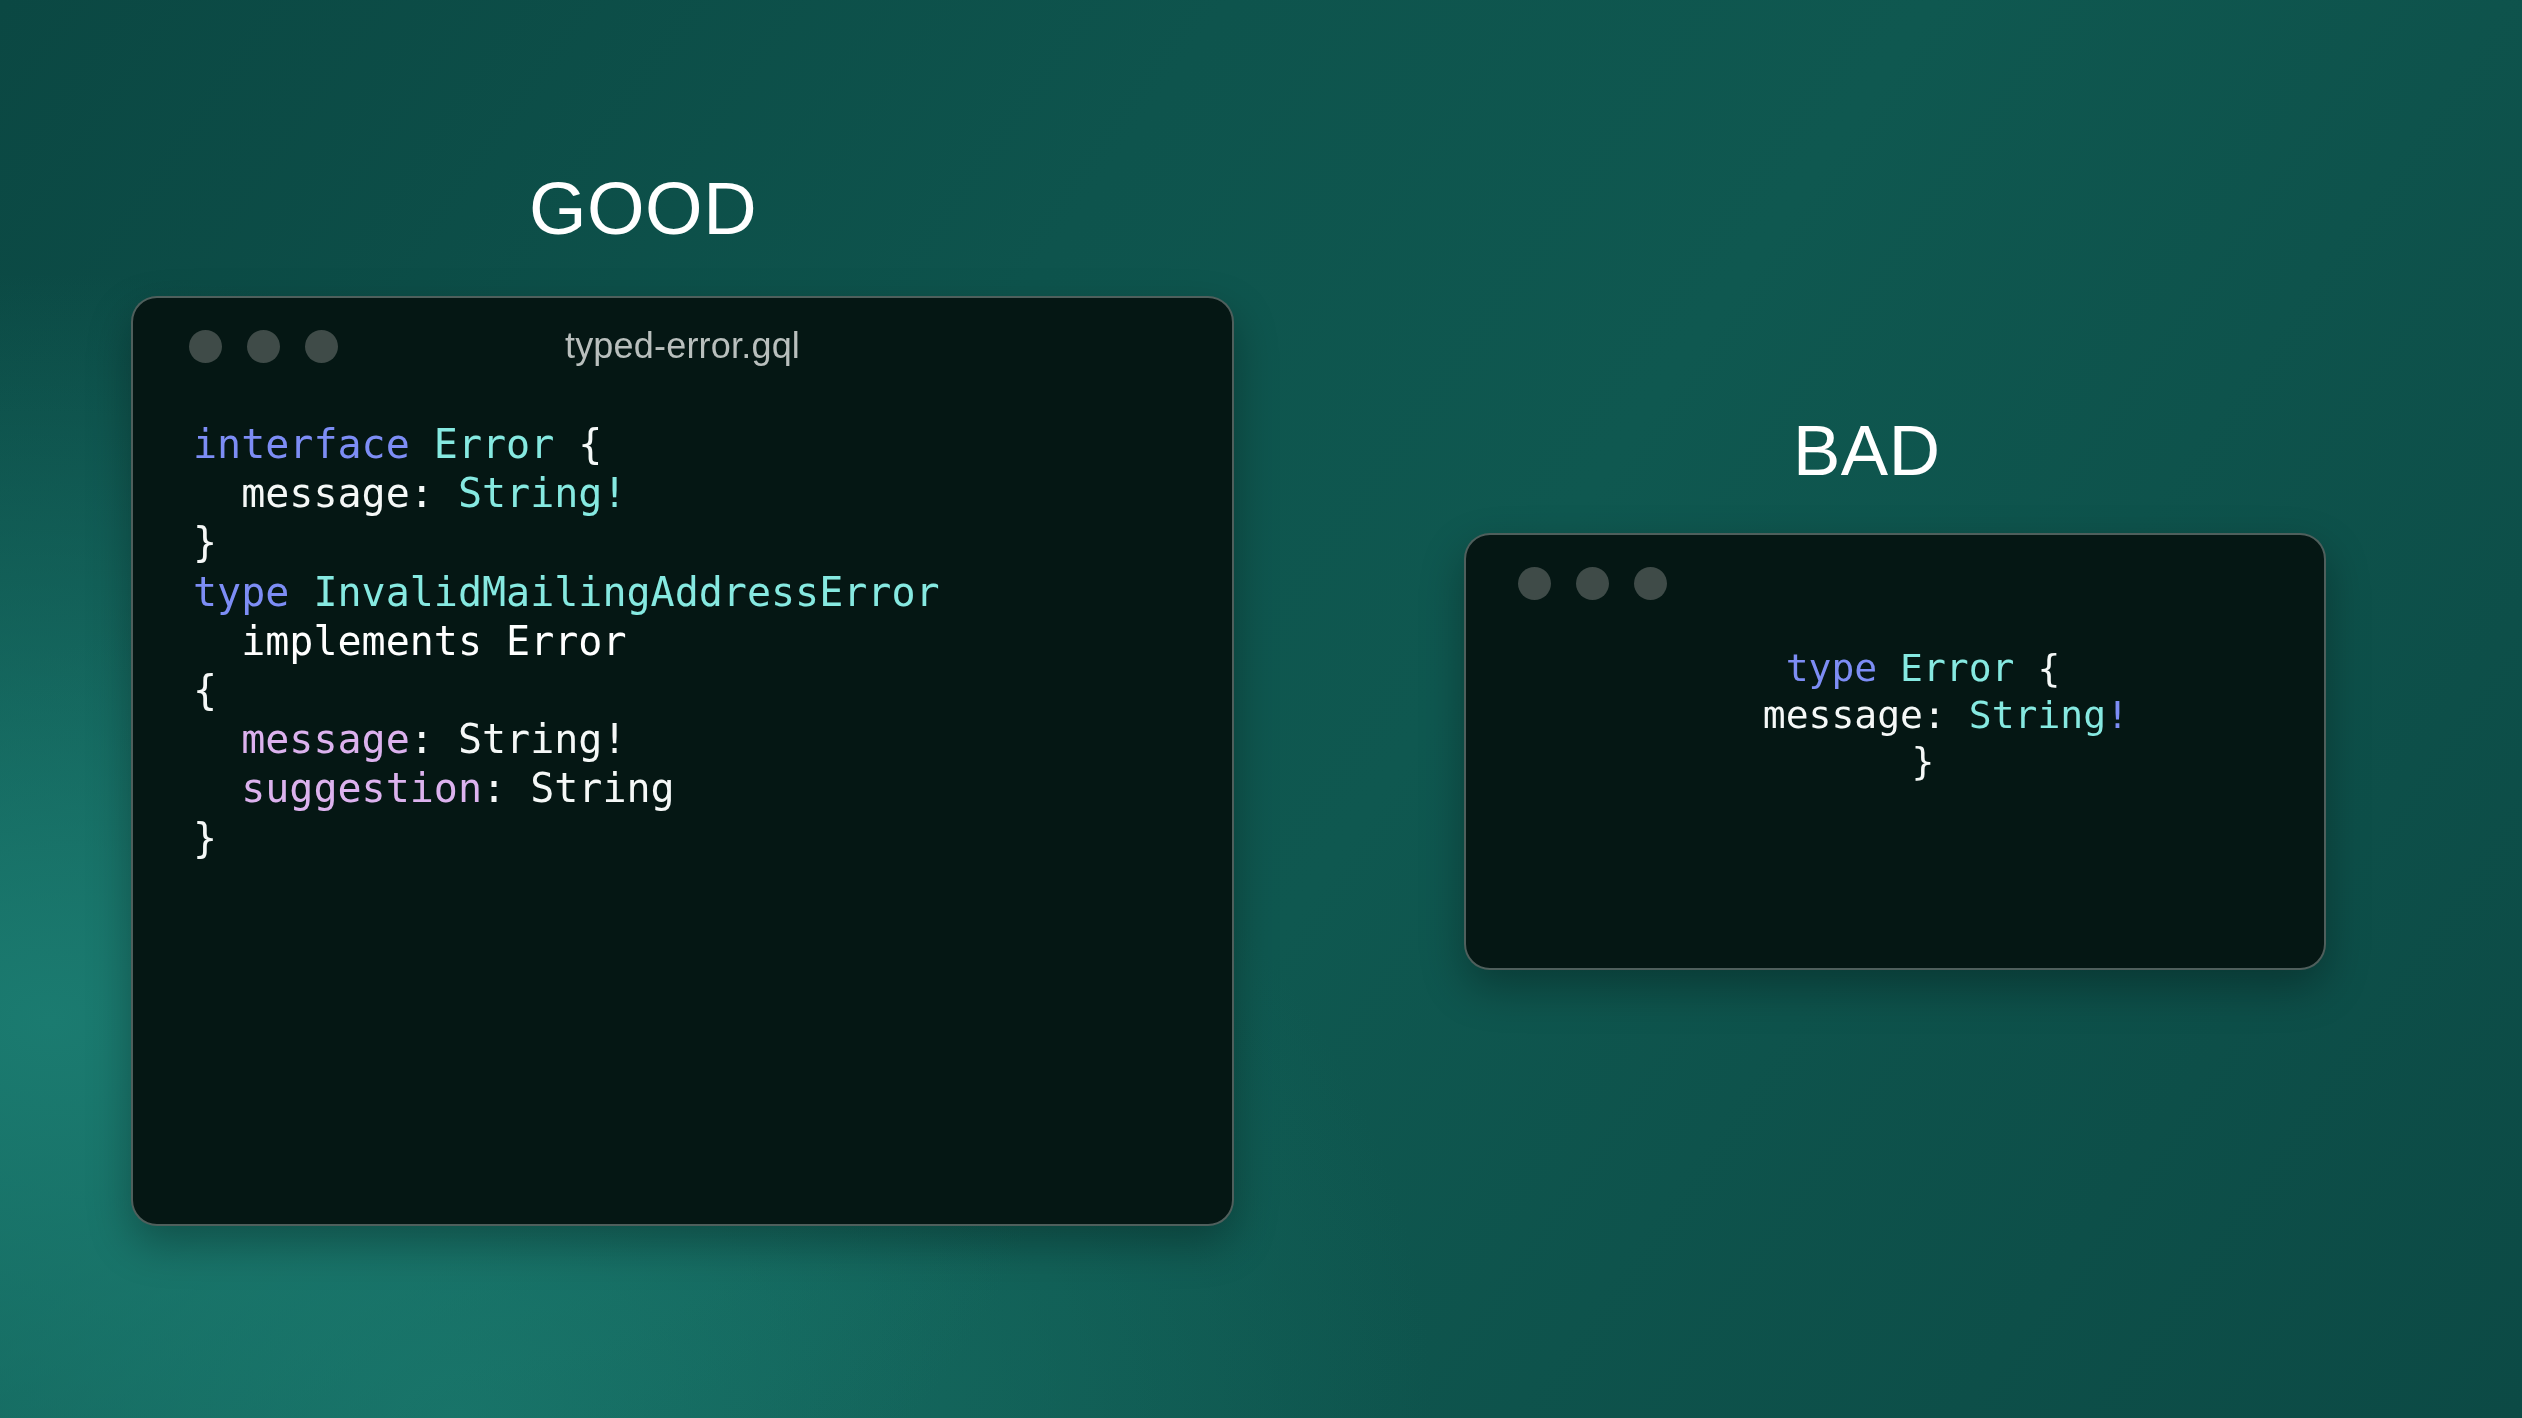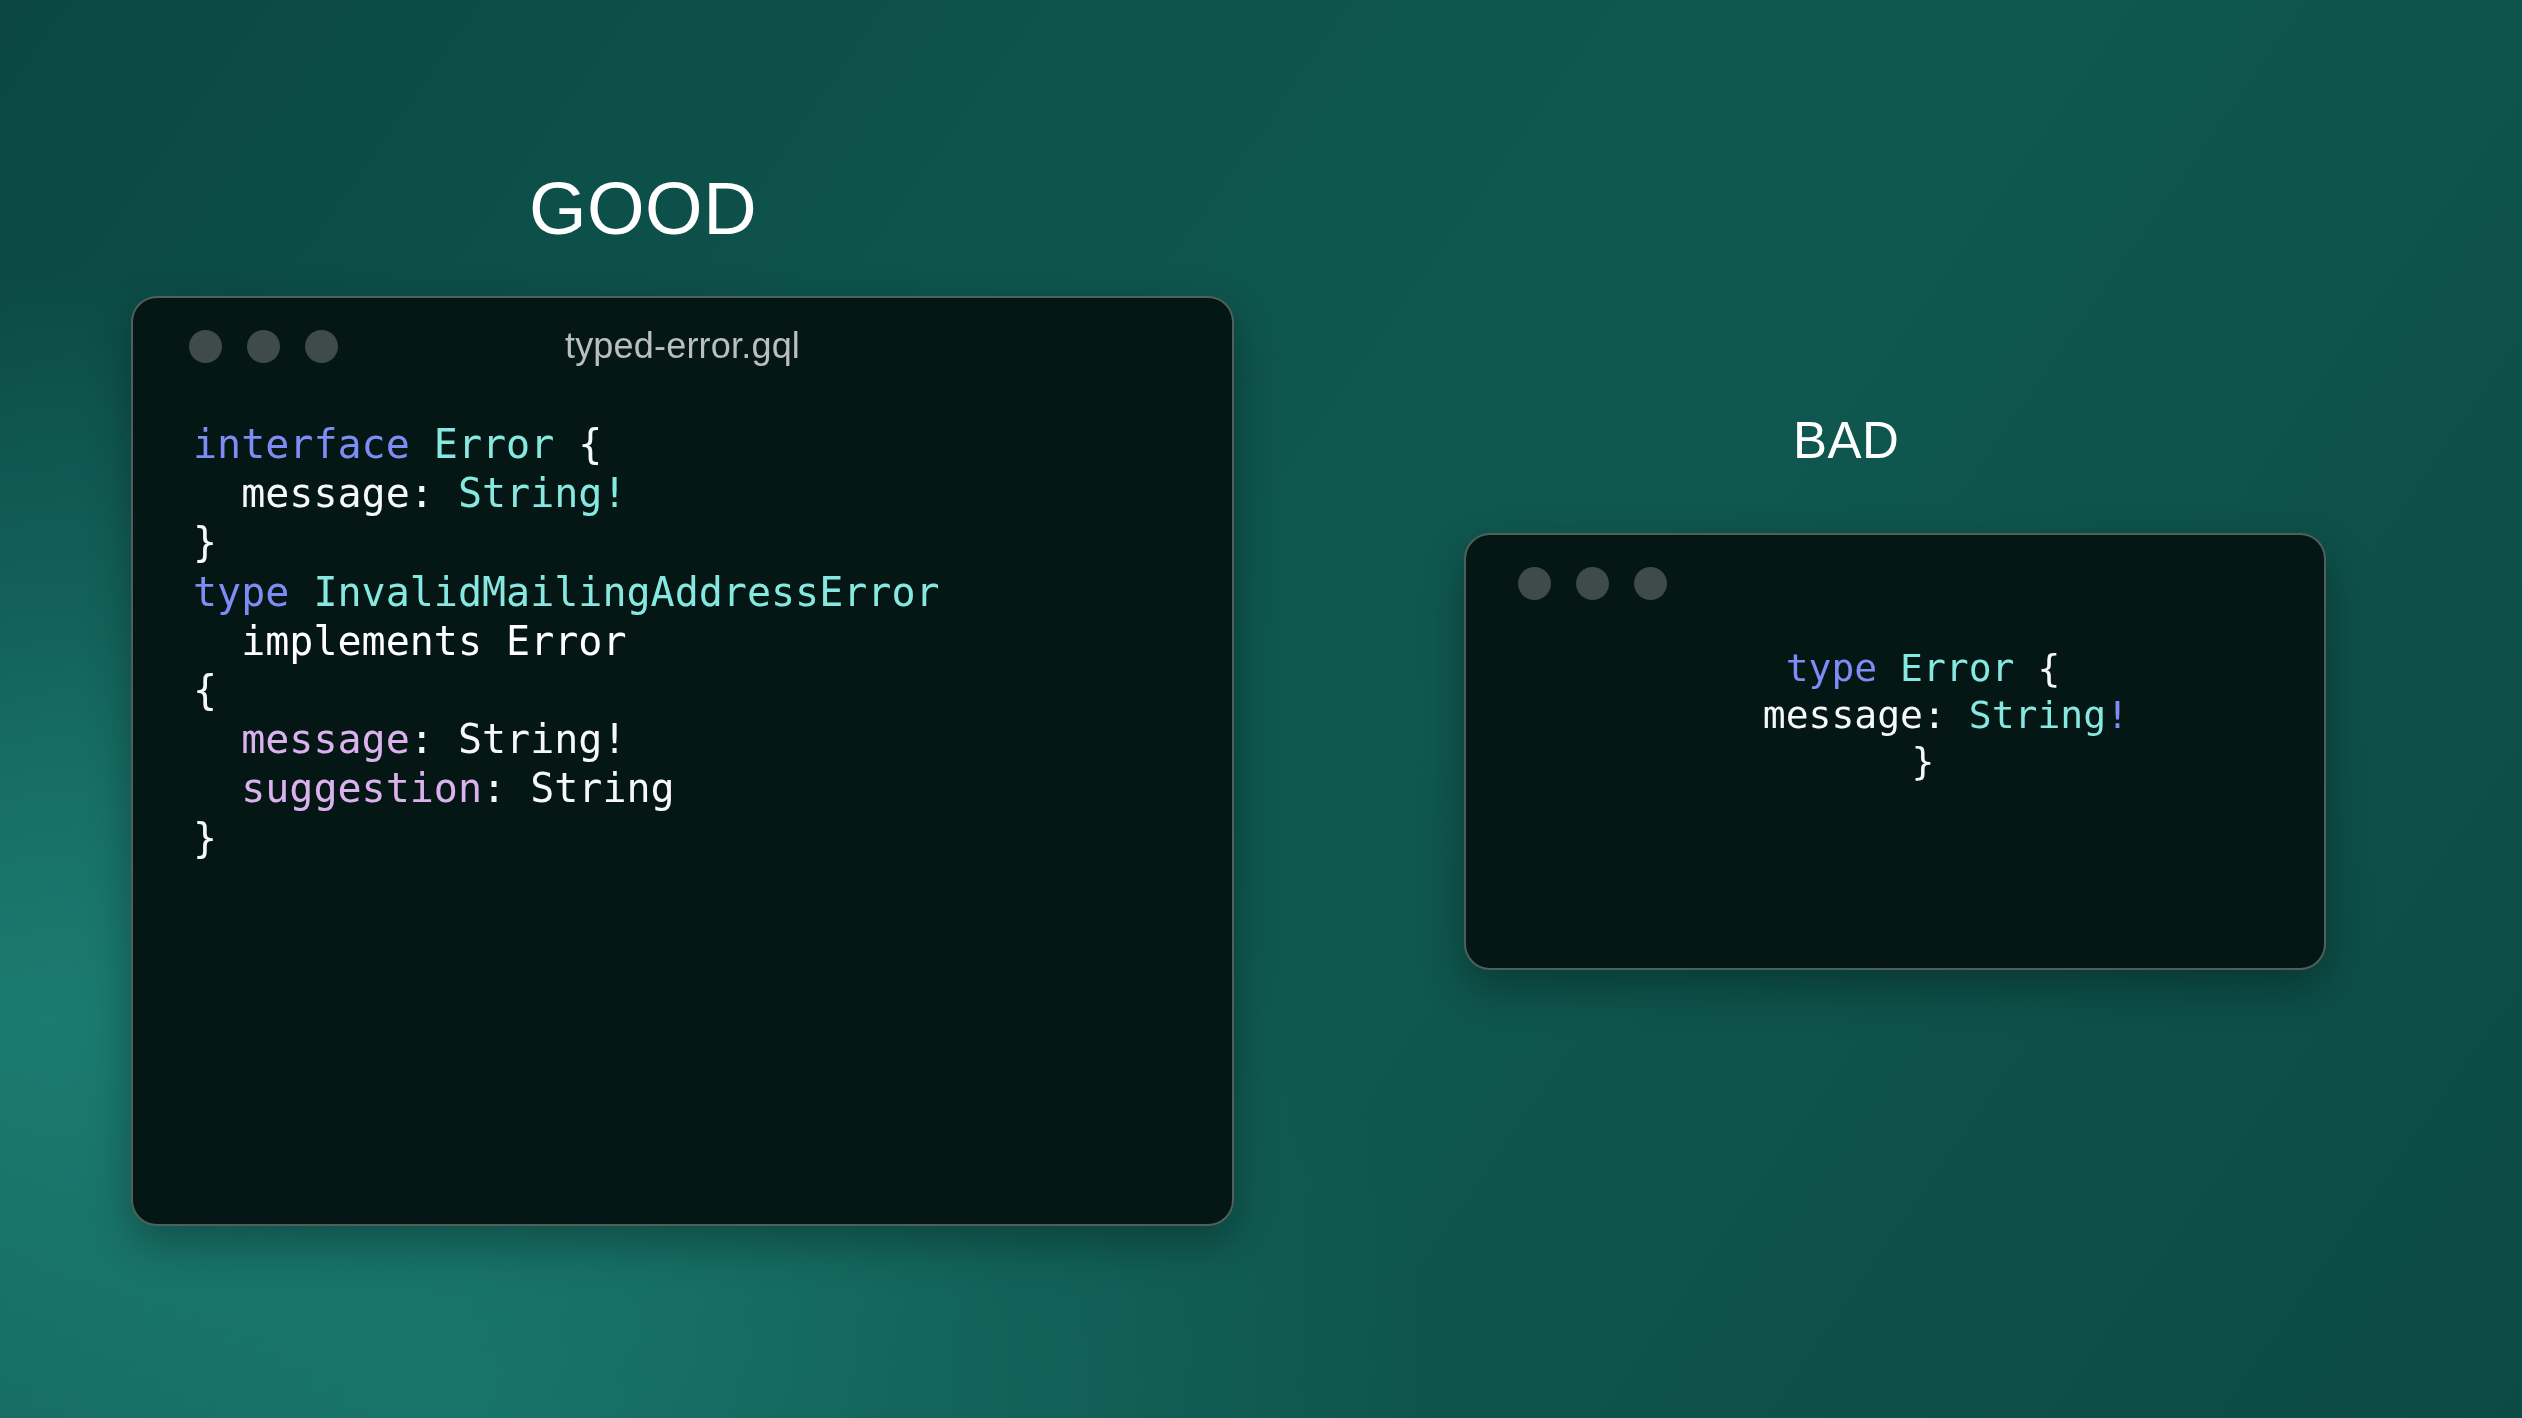--- a/index.html
+++ b/index.html
@@ -36,21 +36,21 @@
     font-family: "Liberation Sans", sans-serif;
   }
   .heading-good {
     left: 529px;
     top: 172px;
     font-size: 74px;
   }
   .heading-bad {
     left: 1793px;
     top: 415px;
-    font-size: 51px;
+    font-size: 71px;
   }
 
   
   .code-window {
     position: absolute;
     background: #06181500;
     background-color: #051714;
     border-radius: 26px;
     border: 2px solid rgba(200, 214, 210, 0.38);
     box-shadow: 0 18px 44px rgba(0, 0, 0, 0.30);

